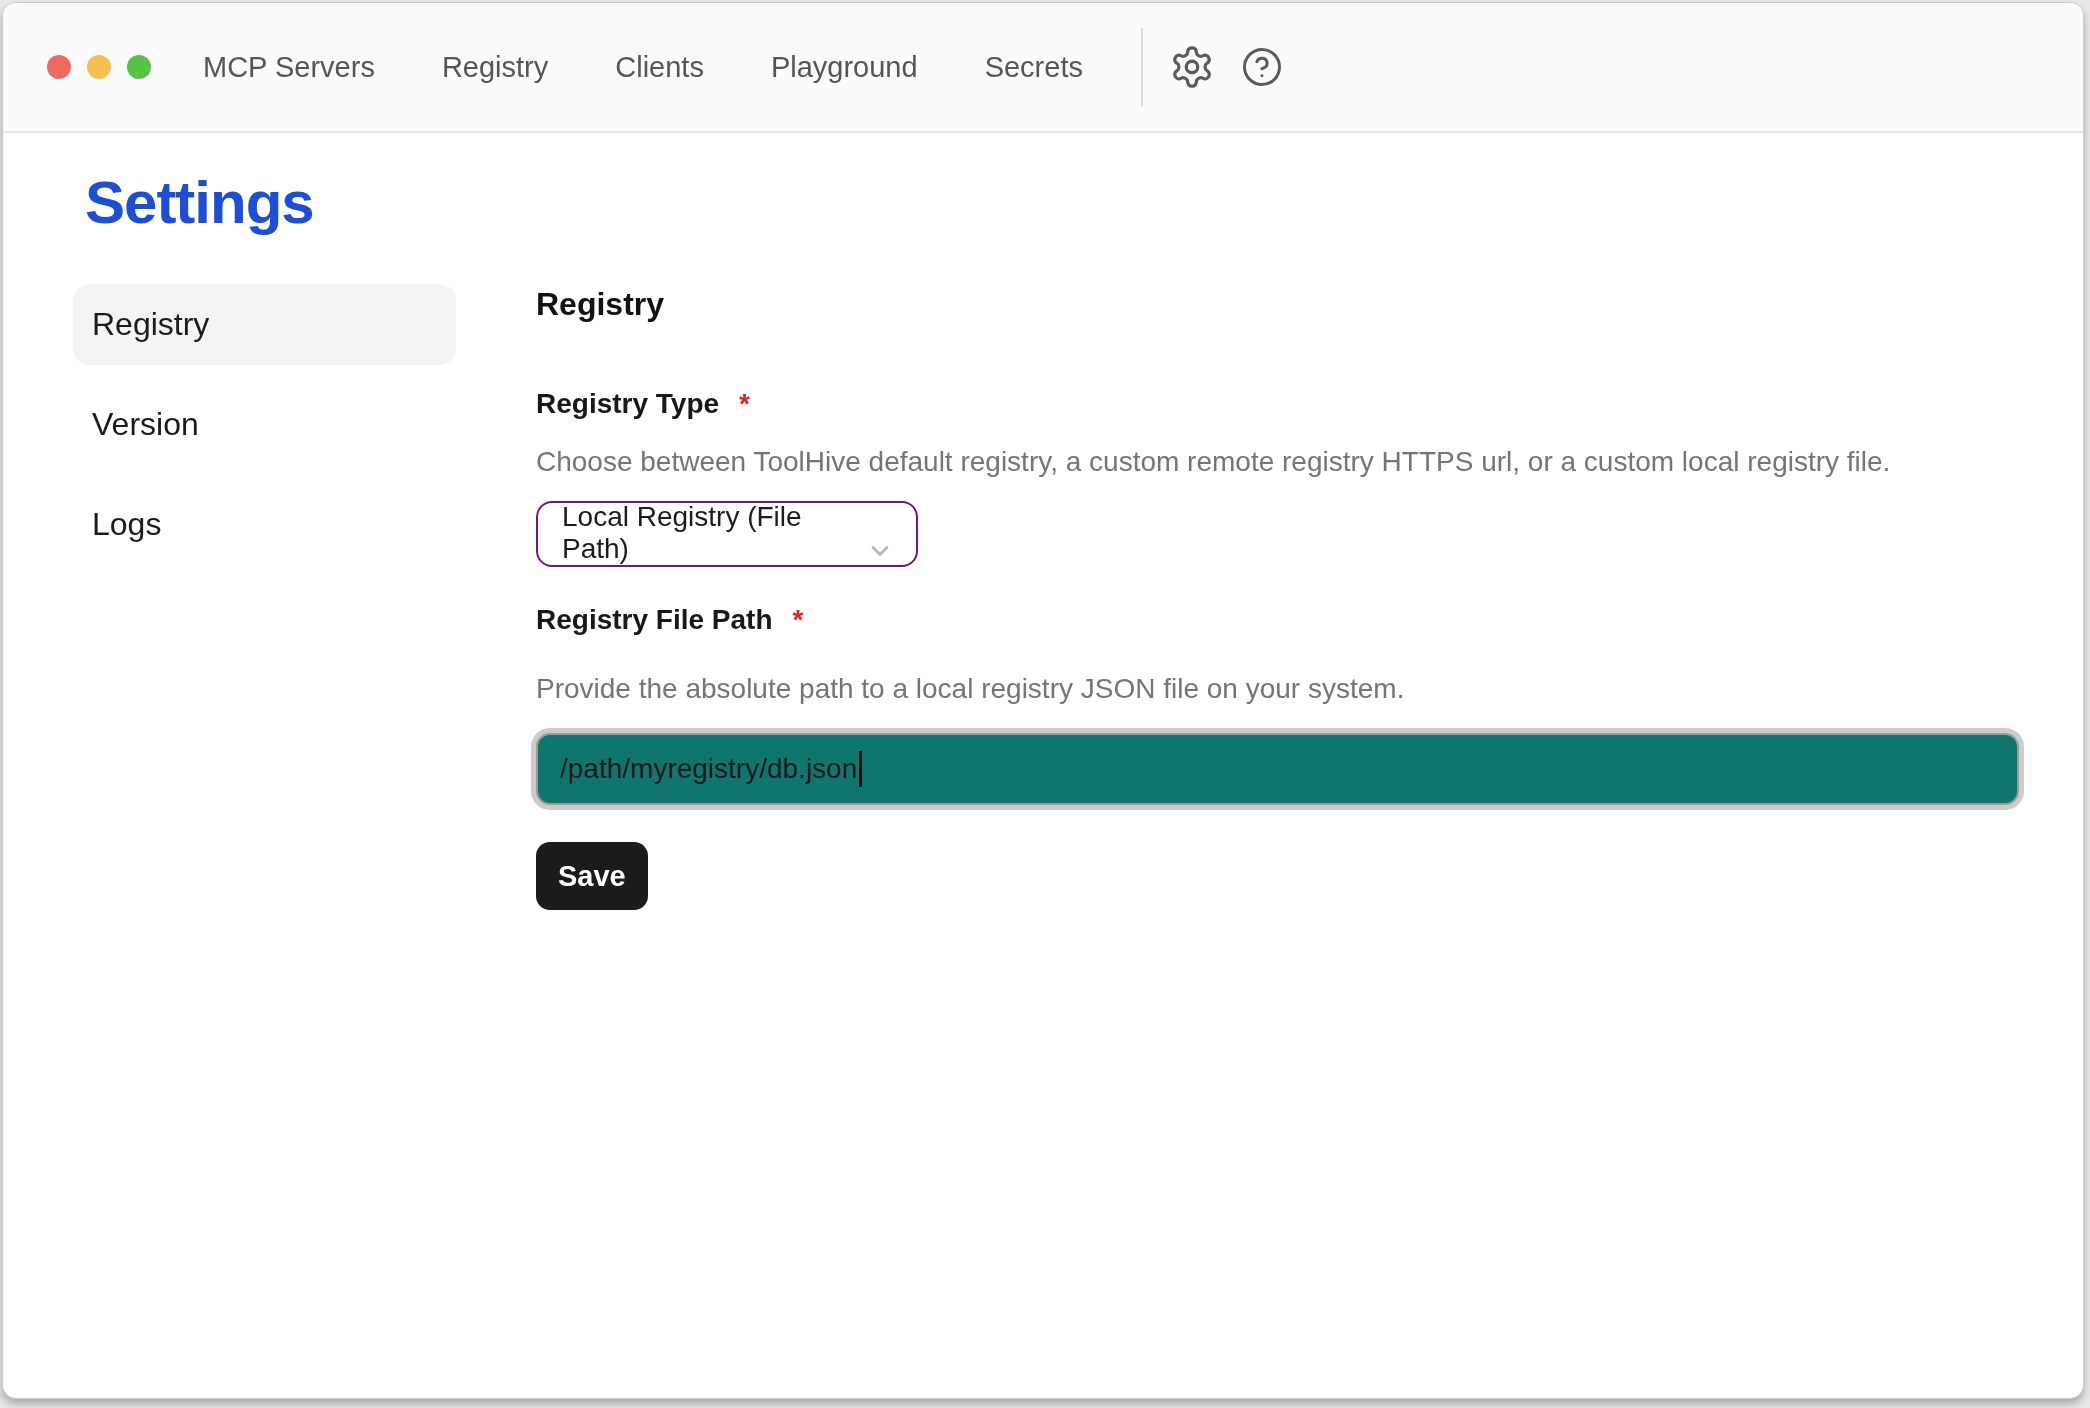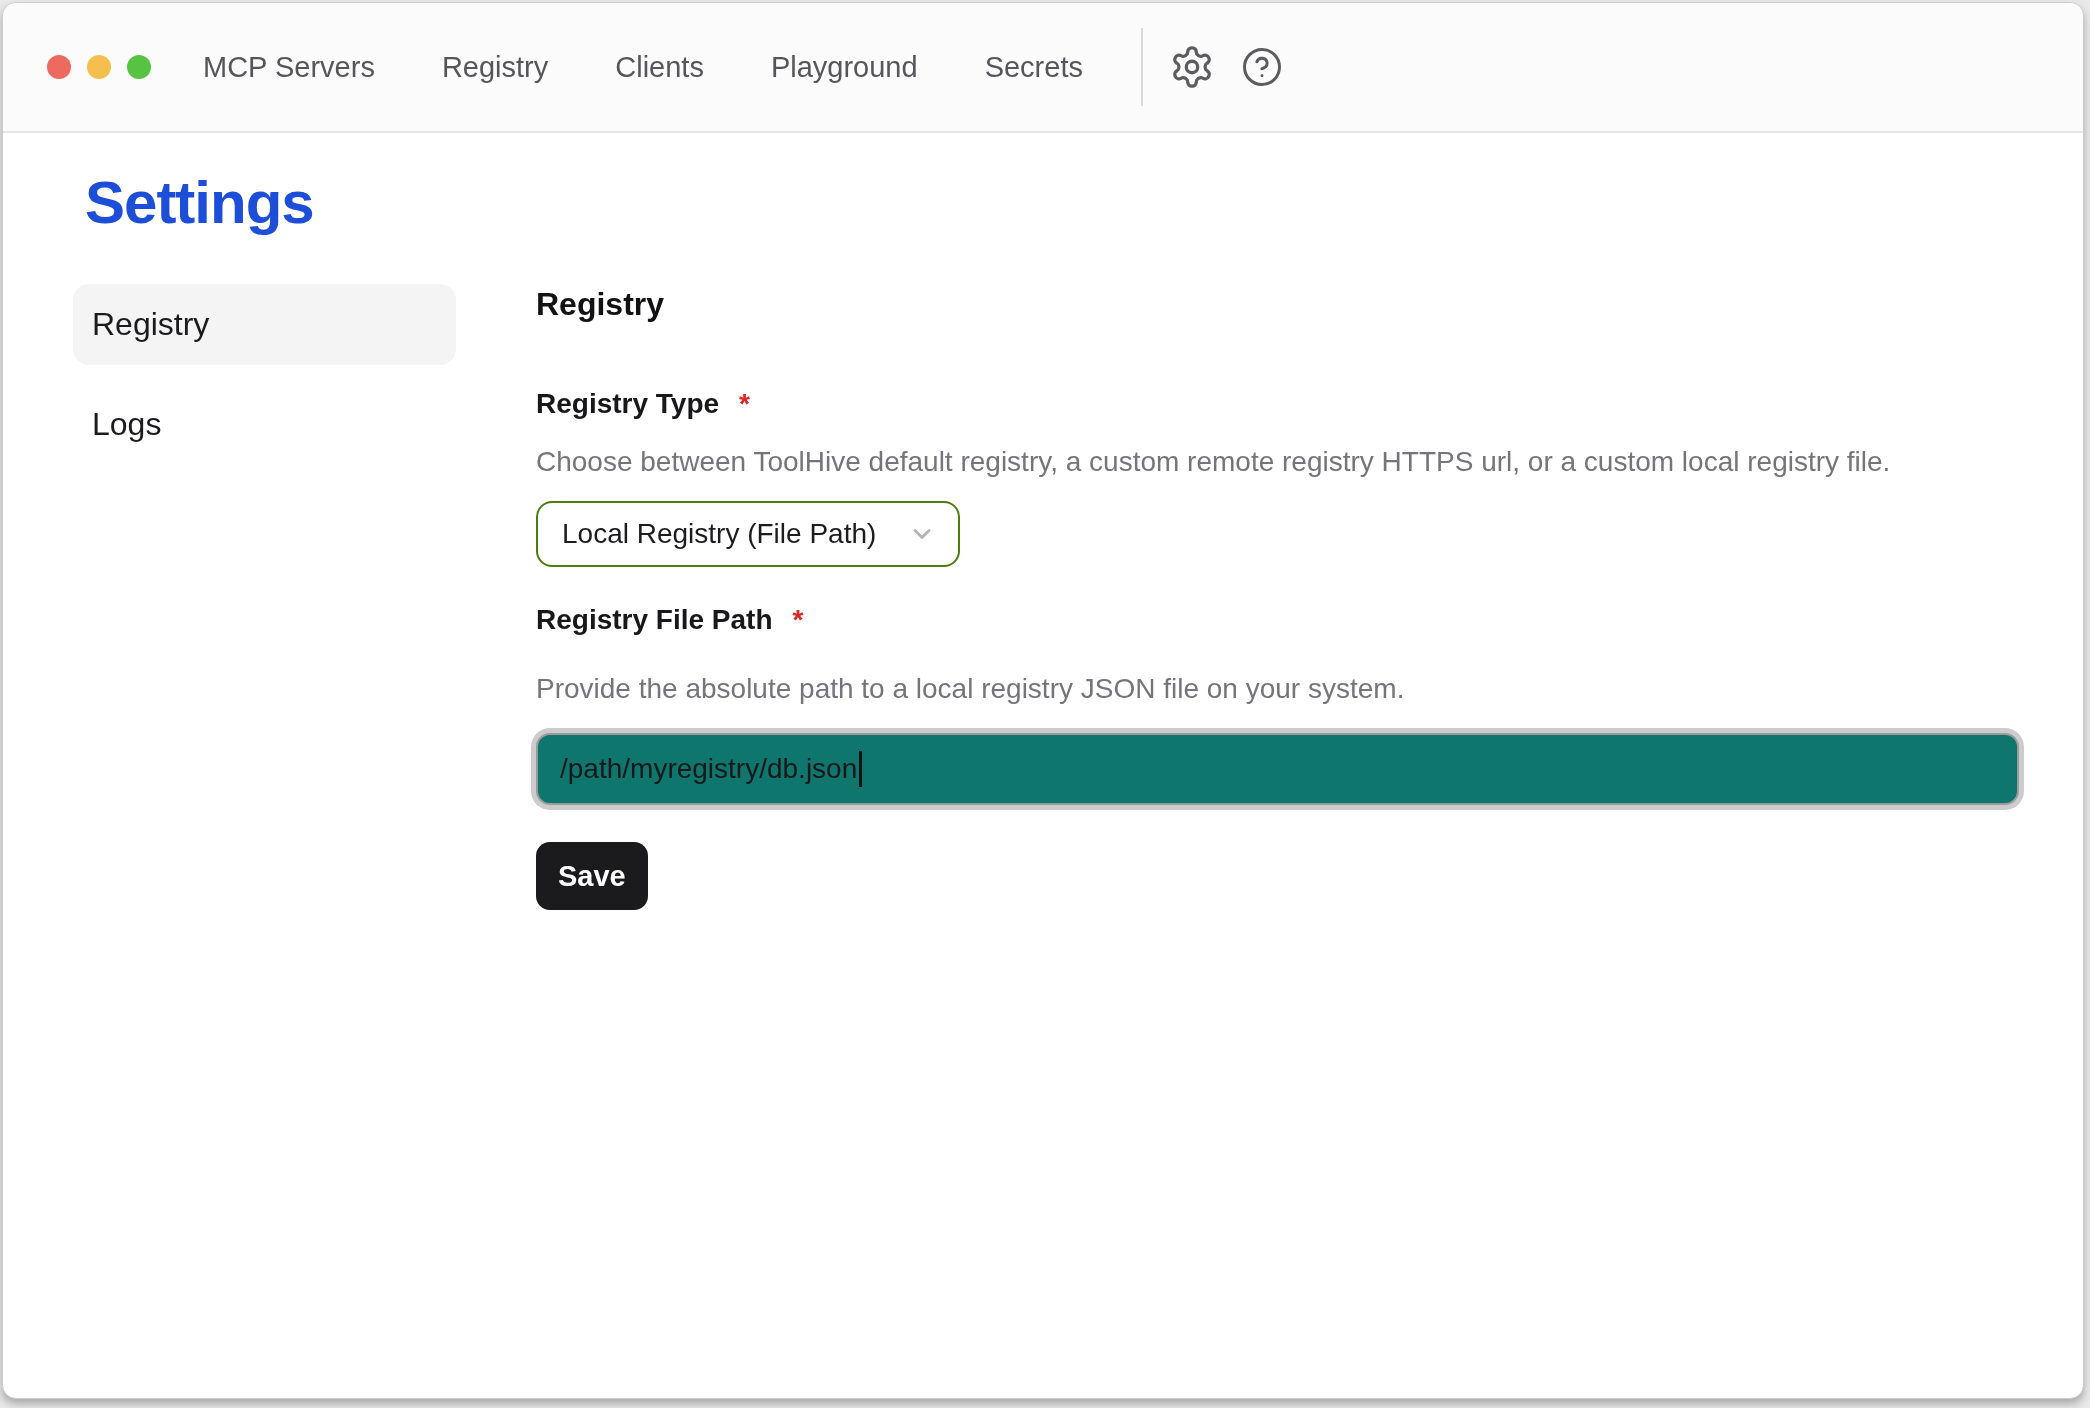--- a/index.html
+++ b/index.html
@@ -32,23 +32,23 @@
     padding-left:19px;margin-bottom:19px;font-size:32px;font-weight:500;
     color:#1b1b1f;cursor:pointer;}
   .side-item.active{background:#f4f4f5;}
   
   .main{flex:1;margin-left:80px;}
   h2{margin:0;font-size:32px;line-height:40px;font-weight:700;color:#121214;}
   .field-label{margin-top:62px;font-size:28px;line-height:36px;font-weight:600;
     color:#18181b;display:flex;align-items:flex-start;}
   .req{color:#dc2626;margin-left:20px;font-weight:700;}
   .field-desc{margin-top:22px;font-size:28px;line-height:36px;color:#74747c;}
-  .select{margin-top:21px;width:424px;height:66px;box-sizing:border-box;
-    border:2px solid #4d7c0f;border-radius:16px;background:#fff;
-    display:flex;align-items:center;justify-content:space-between;
+  .select{margin-top:21px;width:382px;height:66px;box-sizing:border-box;
+    border:2px solid #701a75;border-radius:16px;background:#fff;
+    display:flex;align-items:flex-end;justify-content:space-between;
     padding:0 22px 0 24px;font-size:28px;color:#1c1c1f;cursor:pointer;}
   .select .chev{color:#b3b3b9;display:flex;}
   .label-2{margin-top:35px;}
   .desc-2{margin-top:33px;}
   .text-input{margin-top:26px;height:72px;box-sizing:border-box;width:100%;
     border:2px solid #9b9b9b;border-radius:14px;background:#0f766e;
     box-shadow:0 0 0 5px #cccccc;display:flex;align-items:center;
     padding:0 22px;font-size:28px;color:#18181b;cursor:text;}
   .caret{display:inline-block;width:3px;height:36px;background:#111;
     margin-left:2px;}
@@ -98,20 +98,23 @@
   <div class="content">
     <h1>Settings</h1>
 
     <div class="layout">
 
       <div class="side">
         <div class="side-item active">
           <span>Registry</span>
         </div>
         <div class="side-item">
+          <span>Version</span>
+        </div>
+        <div class="side-item">
           <span>Logs</span>
         </div>
       </div>
 
       <div class="main">
         <h2>Registry</h2>
 
         
         <div class="field-label">
           <span>Registry Type</span>

